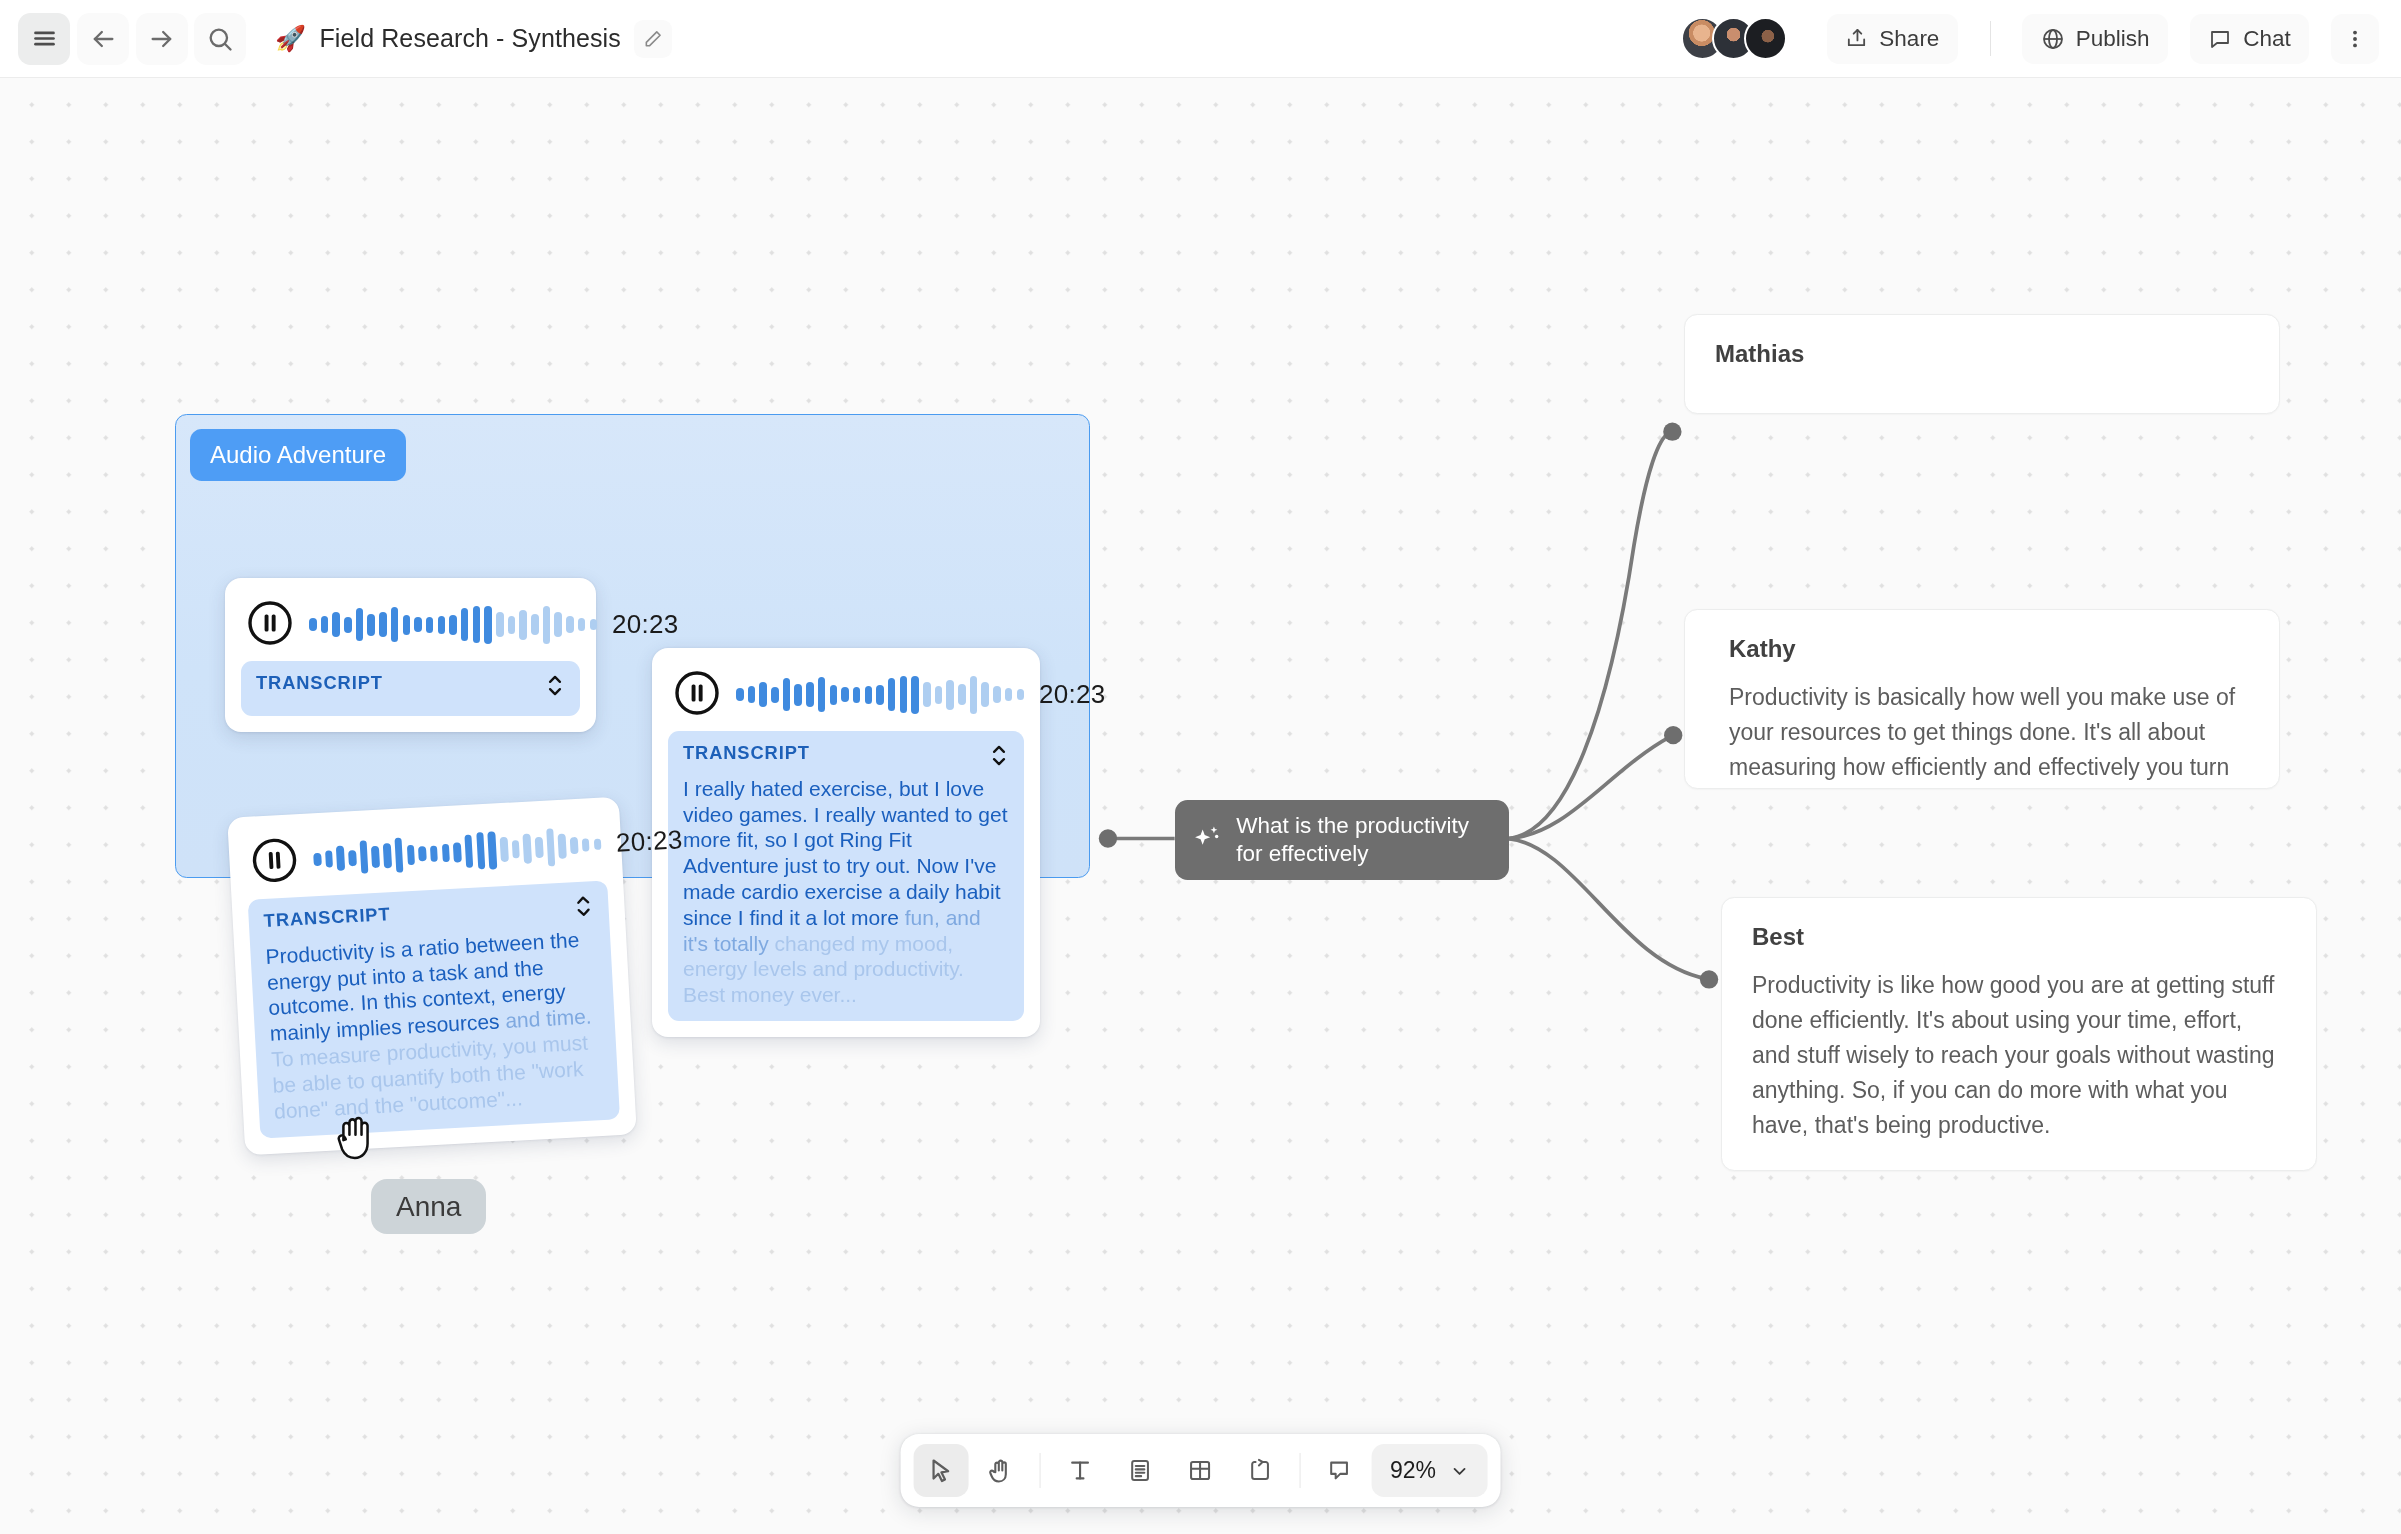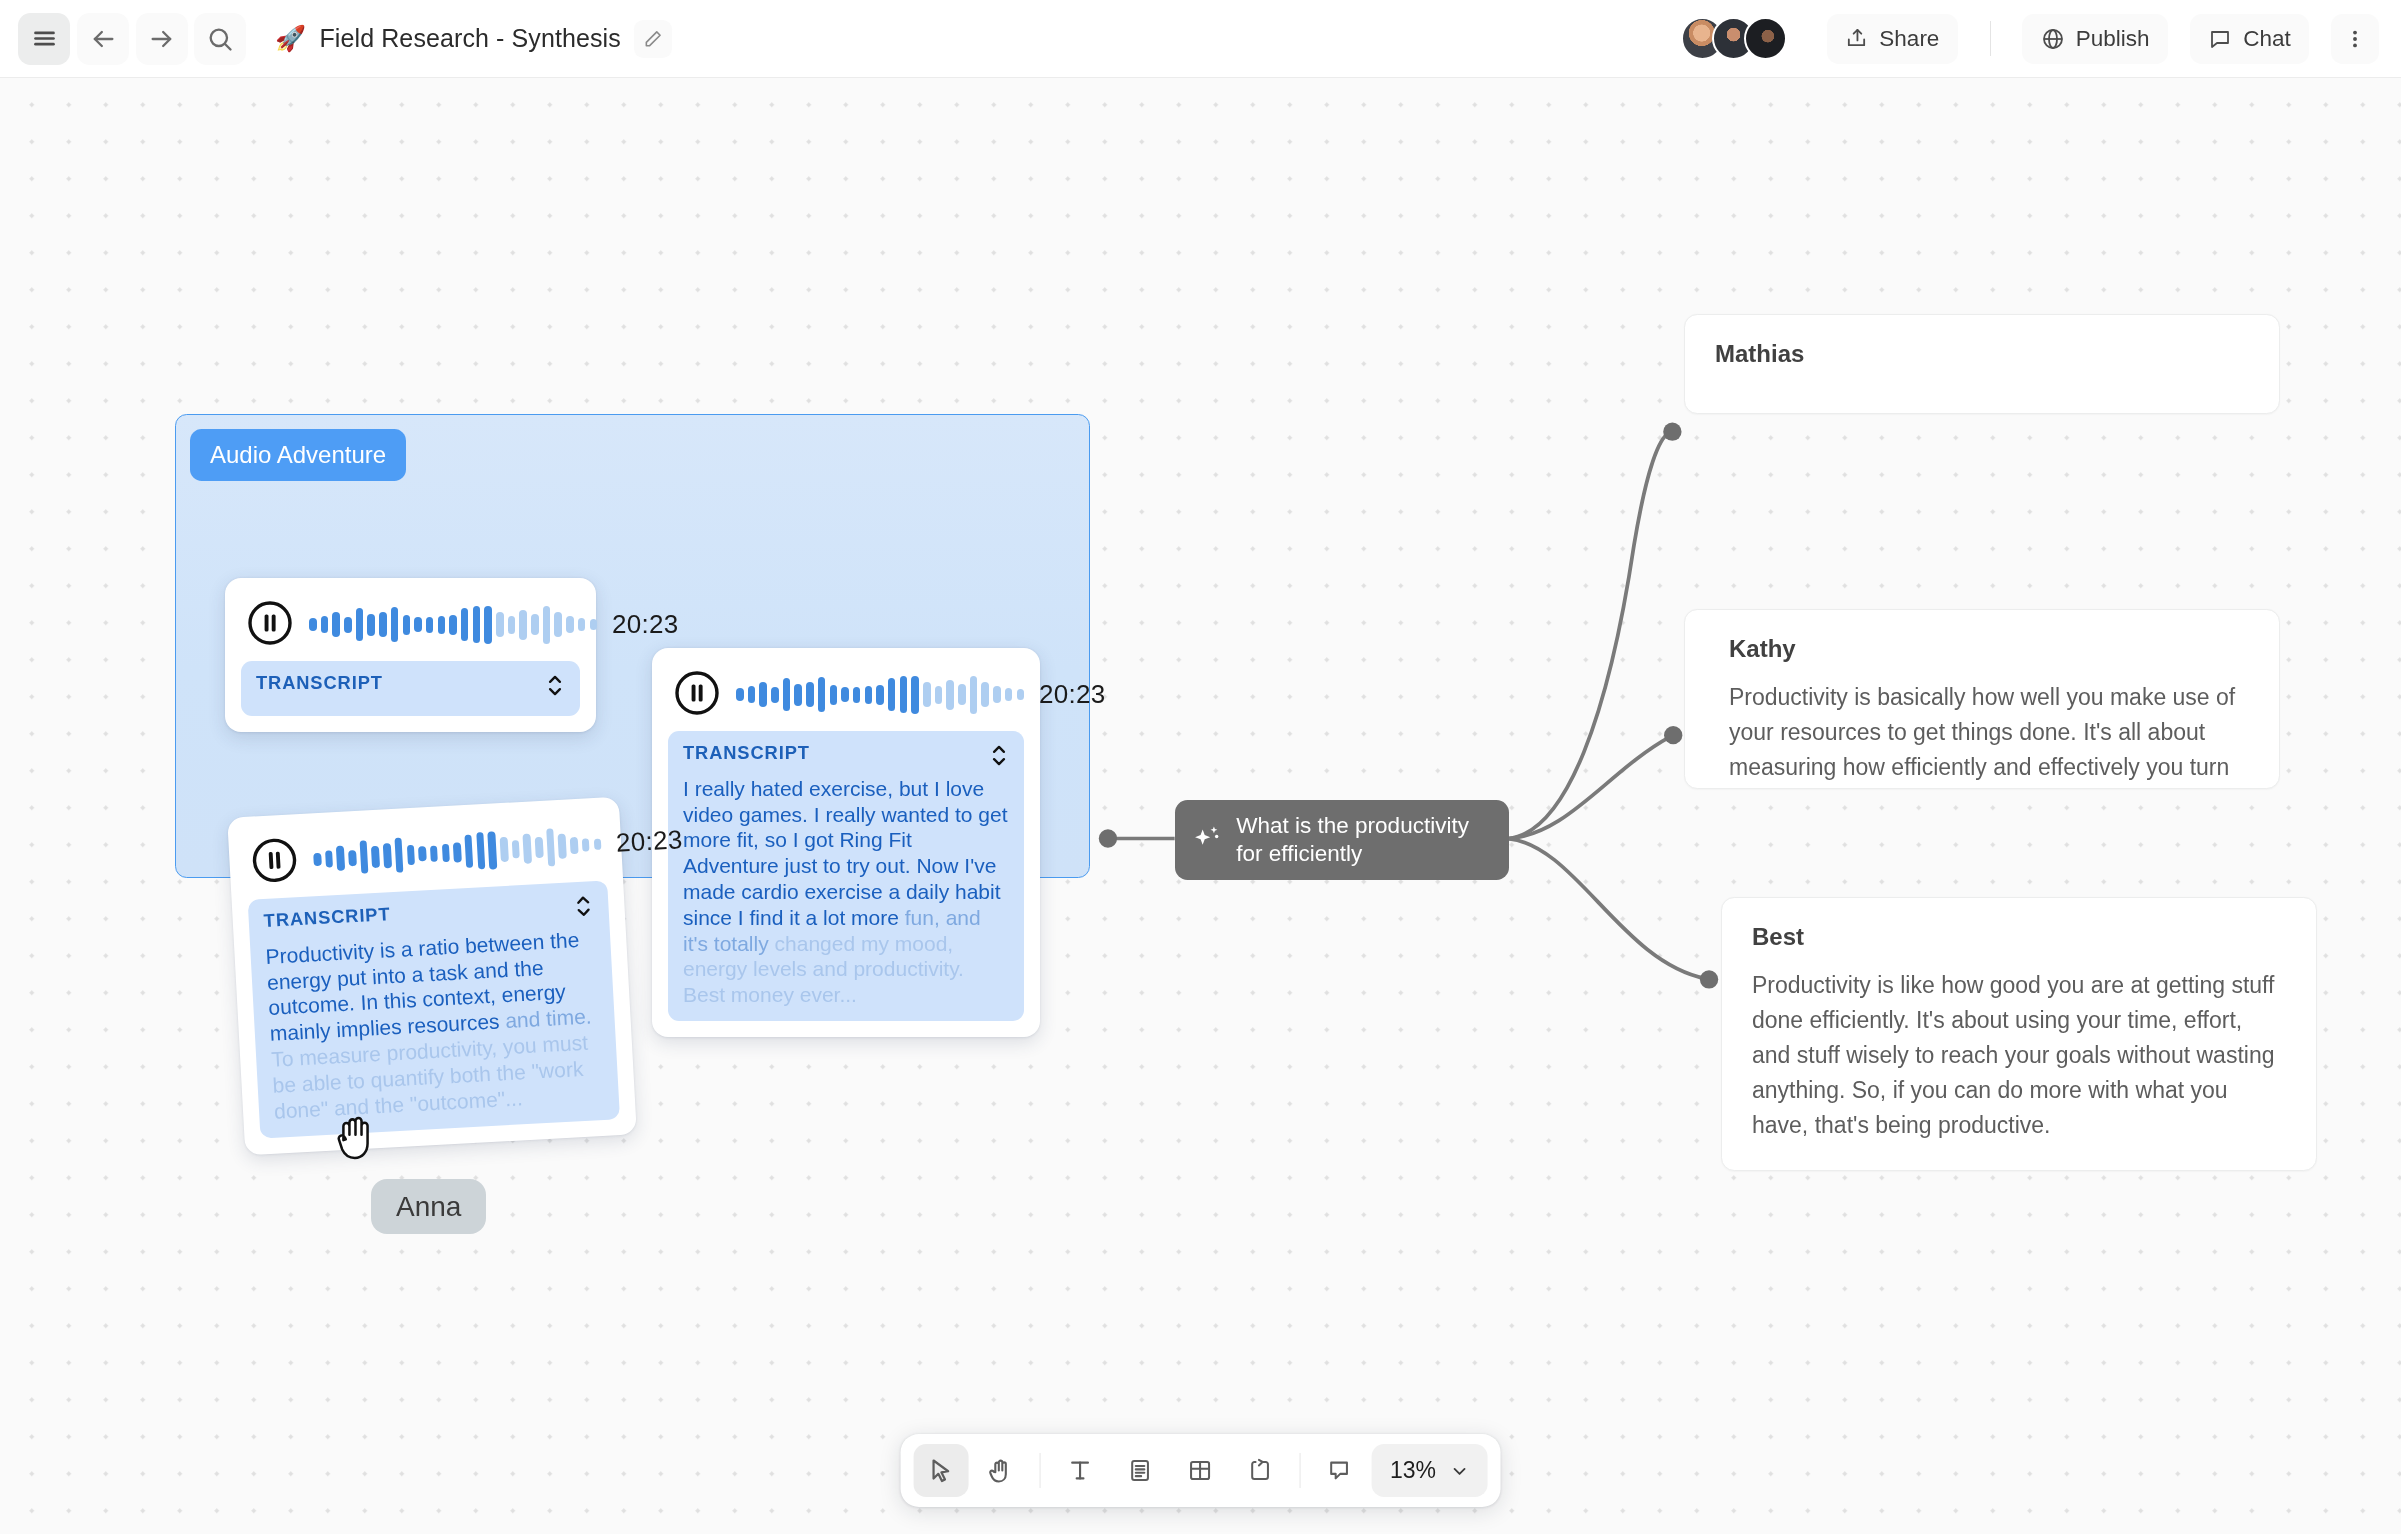--- a/index.html
+++ b/index.html
@@ -423,21 +423,21 @@
     <div class="namepill">Anna</div>
 
     <div class="qnode">
       <span>
         <svg width="33" height="33" viewBox="0 0 24 24" fill="#ffffff">
           <path d="M9.2 5.5l1.5 4 4 1.5-4 1.5-1.5 4-1.5-4-4-1.5 4-1.5z"></path>
           <path d="M17.4 3.2l.7 1.8 1.8.7-1.8.7-.7 1.8-.7-1.8-1.8-.7 1.8-.7z"></path>
           <circle cx="19.4" cy="10.6" r="1.25"></circle>
         </svg>
       </span>
-      <span class="qtext"><span>What is the productivity</span><br><span>for efficiently</span></span>
+      <span class="qtext"><span>What is the productivity</span><br><span>for effectively</span></span>
     </div>
 
     <div class="acard" id="ans-0">
       <div class="aname">Mathias</div>
     </div>
     <div class="acard" id="ans-1">
       <div class="aname">Kathy</div>
       <div class="atext">Productivity is basically how well you make use of your resources to get things done. It's all about measuring how efficiently and effectively you turn your time, effort</div>
     </div>
     <div class="acard" id="ans-2">
@@ -486,21 +486,21 @@
           <polyline points="11,7.6 14.2,4.4 11,2.6"></polyline>
         </svg>
       </button>
       <div class="sep"></div>
       <button class="tool">
         <svg width="27" height="27" viewBox="0 0 24 24" fill="none" stroke="#5d5d5d" stroke-width="1.8" stroke-linejoin="round">
           <path d="M5 5h14v10h-6l-4 4v-4H5z"></path>
         </svg>
       </button>
       <button class="zoombtn">
-        <span>13%</span>
+        <span>92%</span>
         <svg width="20" height="20" viewBox="0 0 24 24" fill="none" stroke="#3a3a3a" stroke-width="2.2" stroke-linecap="round" stroke-linejoin="round">
           <polyline points="6,9.5 12,15.5 18,9.5"></polyline>
         </svg>
       </button>
     </div>
 
   </div>
 </div>
 
 

